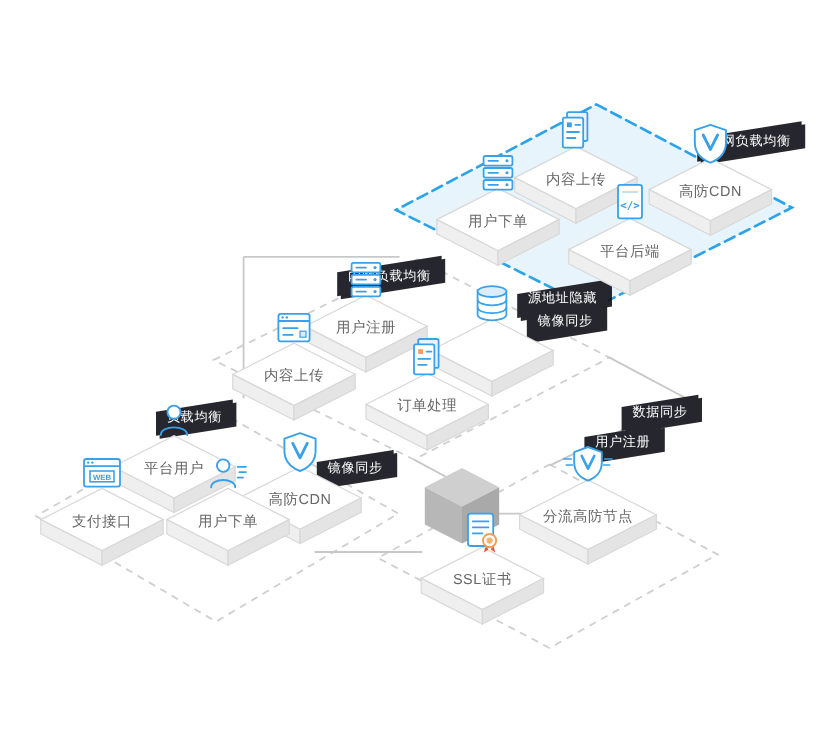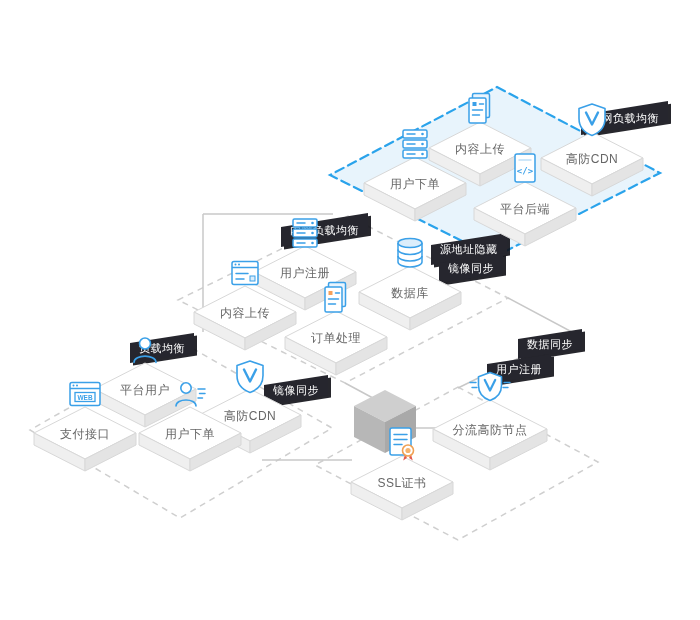--- a/index.html
+++ b/index.html
@@ -148,41 +148,40 @@
     <svg class="icon" width="36" height="36" viewBox="0 0 36 36">
       <path d="M6,8 V27 c0,2.8 5.4,5 12,5 s12,-2.2 12,-5 V8" fill="#fff" stroke="#3aa0e8" stroke-width="1.5"></path>
       <ellipse cx="18" cy="8" rx="12" ry="4.5" fill="#dceefb" stroke="#3aa0e8" stroke-width="1.5"></ellipse>
       <path d="M6,14.5 c0,2.8 5.4,5 12,5 s12,-2.2 12,-5 M6,21 c0,2.8 5.4,5 12,5 s12,-2.2 12,-5" fill="none" stroke="#3aa0e8" stroke-width="1.5"></path>
     </svg>
     <svg class="slab" width="104" height="66" viewBox="0 0 104 66">
       <polygon points="52,1 103,27 52,53 1,27" fill="#ffffff" stroke="#d8d8d8"></polygon>
       <polygon points="1,27 52,53 52,65 1,39" fill="#efefef" stroke="#d8d8d8"></polygon>
       <polygon points="52,53 103,27 103,39 52,65" fill="#e4e4e4" stroke="#d8d8d8"></polygon>
     </svg>
-    <span class="label">数据库</span>
   </div>
 
   <div class="node" style="left:193px;top:285px;width:104px;">
     <svg class="icon" width="36" height="36" viewBox="0 0 36 36">
       <rect x="5" y="6.5" width="26" height="23" rx="2" fill="#fff" stroke="#3aa0e8" stroke-width="1.5"></rect>
       <path d="M5,12.5 h26" stroke="#3aa0e8" stroke-width="1.5"></path>
       <circle cx="8.5" cy="9.5" r="1" fill="#3aa0e8"></circle>
         <circle cx="12" cy="9.5" r="1" fill="#3aa0e8"></circle>
       <path d="M9,18.5 h12 M9,24 h8" stroke="#3aa0e8" stroke-width="1.5" stroke-linecap="round" fill="none"></path>
       <rect x="23" y="21" width="5" height="5" fill="#dceefb" stroke="#3aa0e8" stroke-width="1"></rect>
     </svg>
     <svg class="slab" width="104" height="66" viewBox="0 0 104 66">
       <polygon points="52,1 103,27 52,53 1,27" fill="#ffffff" stroke="#d8d8d8"></polygon>
       <polygon points="1,27 52,53 52,65 1,39" fill="#efefef" stroke="#d8d8d8"></polygon>
       <polygon points="52,53 103,27 103,39 52,65" fill="#e4e4e4" stroke="#d8d8d8"></polygon>
     </svg>
     <span class="label">内容上传</span>
   </div>
 
-  <div class="node" style="left:284px;top:310px;width:104px;text-decoration:underline;">
+  <div class="node" style="left:304px;top:310px;width:104px;text-decoration:underline;">
     <svg class="icon" width="36" height="36" viewBox="0 0 36 36">
       <rect x="10.5" y="2.5" width="17" height="24" rx="1.5" fill="#e9f4fd" stroke="#3aa0e8" stroke-width="1.5"></rect>
       <rect x="7" y="7" width="17" height="25" rx="1.5" fill="#fff" stroke="#3aa0e8" stroke-width="1.5"></rect>
       <rect x="10.5" y="11" width="4" height="4" fill="#f5a05a"></rect>
       <path d="M17.5,13 h4 M10.5,19 h10 M10.5,24 h7" stroke="#3aa0e8" stroke-width="1.5" stroke-linecap="round" fill="none"></path>
     </svg>
     <svg class="slab" width="104" height="66" viewBox="0 0 104 66">
       <polygon points="52,1 103,27 52,53 1,27" fill="#ffffff" stroke="#d8d8d8"></polygon>
       <polygon points="1,27 52,53 52,65 1,39" fill="#efefef" stroke="#d8d8d8"></polygon>
       <polygon points="52,53 103,27 103,39 52,65" fill="#e4e4e4" stroke="#d8d8d8"></polygon>

